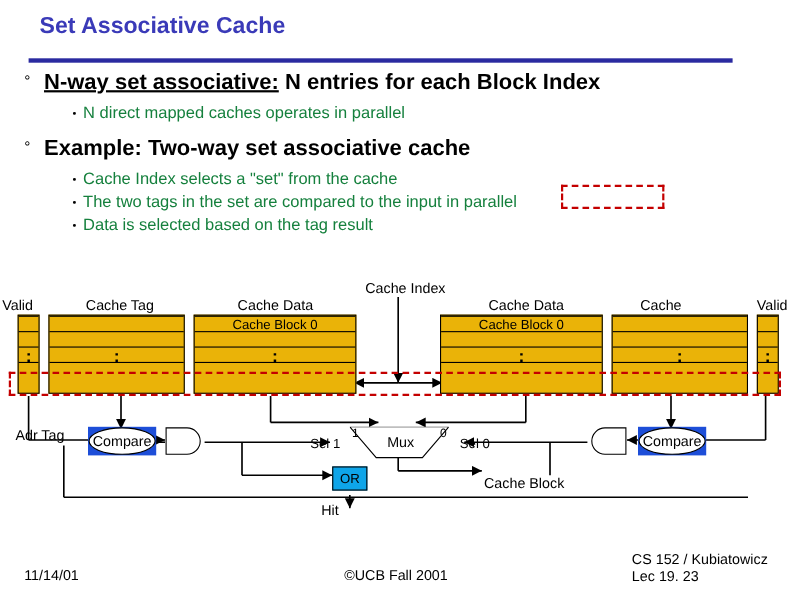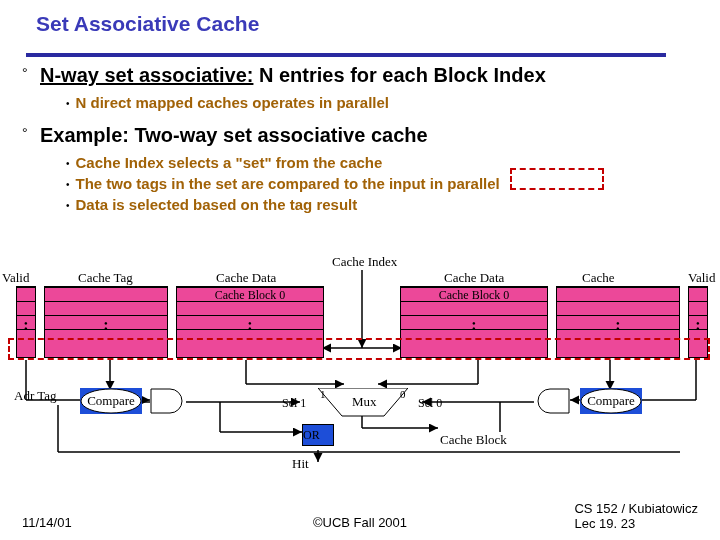--- a/index.html
+++ b/index.html
@@ -52,40 +52,40 @@
     margin-top: 4px;
     margin-bottom: 4px;
   }
   .sub-bullet .dot {
     font-size: 10px;
     margin-right: 6px;
     margin-top: 4px;
   }
   .sub-bullet .txt {
     font-size: 15px;
-    font-weight: bold;
-    color: #a16207;
+    font-weight: normal;
+    color: #15803d;
   }
   .diagram {
     position: absolute;
     left: 0;
     top: 260px;
     width: 576px;
     height: 230px;
-    font-family: Liberation Serif, serif;
+    font-family: Liberation Sans, sans-serif;
   }
   .lbl {
     position: absolute;
     font-size: 13px;
     color: #000;
   }
   .colblock {
     position: absolute;
     border: 1px solid #000;
-    background: #ec4899;
+    background: #eab308;
   }
   .colblock .row {
     border-top: 1px solid #000;
     height: 14px;
   }
   .vdots {
     font-weight: bold;
     font-size: 16px;
     text-align: center;
   }
@@ -110,25 +110,25 @@
   .andgate {
     position: absolute;
     width: 36px;
     height: 26px;
   }
   .andgate svg { width: 36px; height: 26px; }
   .orbox {
     position: absolute;
     border: 1px solid #000;
     font-size: 12px;
-    text-align: left;
+    text-align: center;
     line-height: 20px;
     width: 32px;
     height: 22px;
-    background: #1d4ed8;
+    background: #0ea5e9;
   }
   .trap {
     position: absolute;
     width: 90px;
     height: 28px;
   }
   .footer-left {
     position: absolute;
     left: 22px;
     bottom: 10px;

